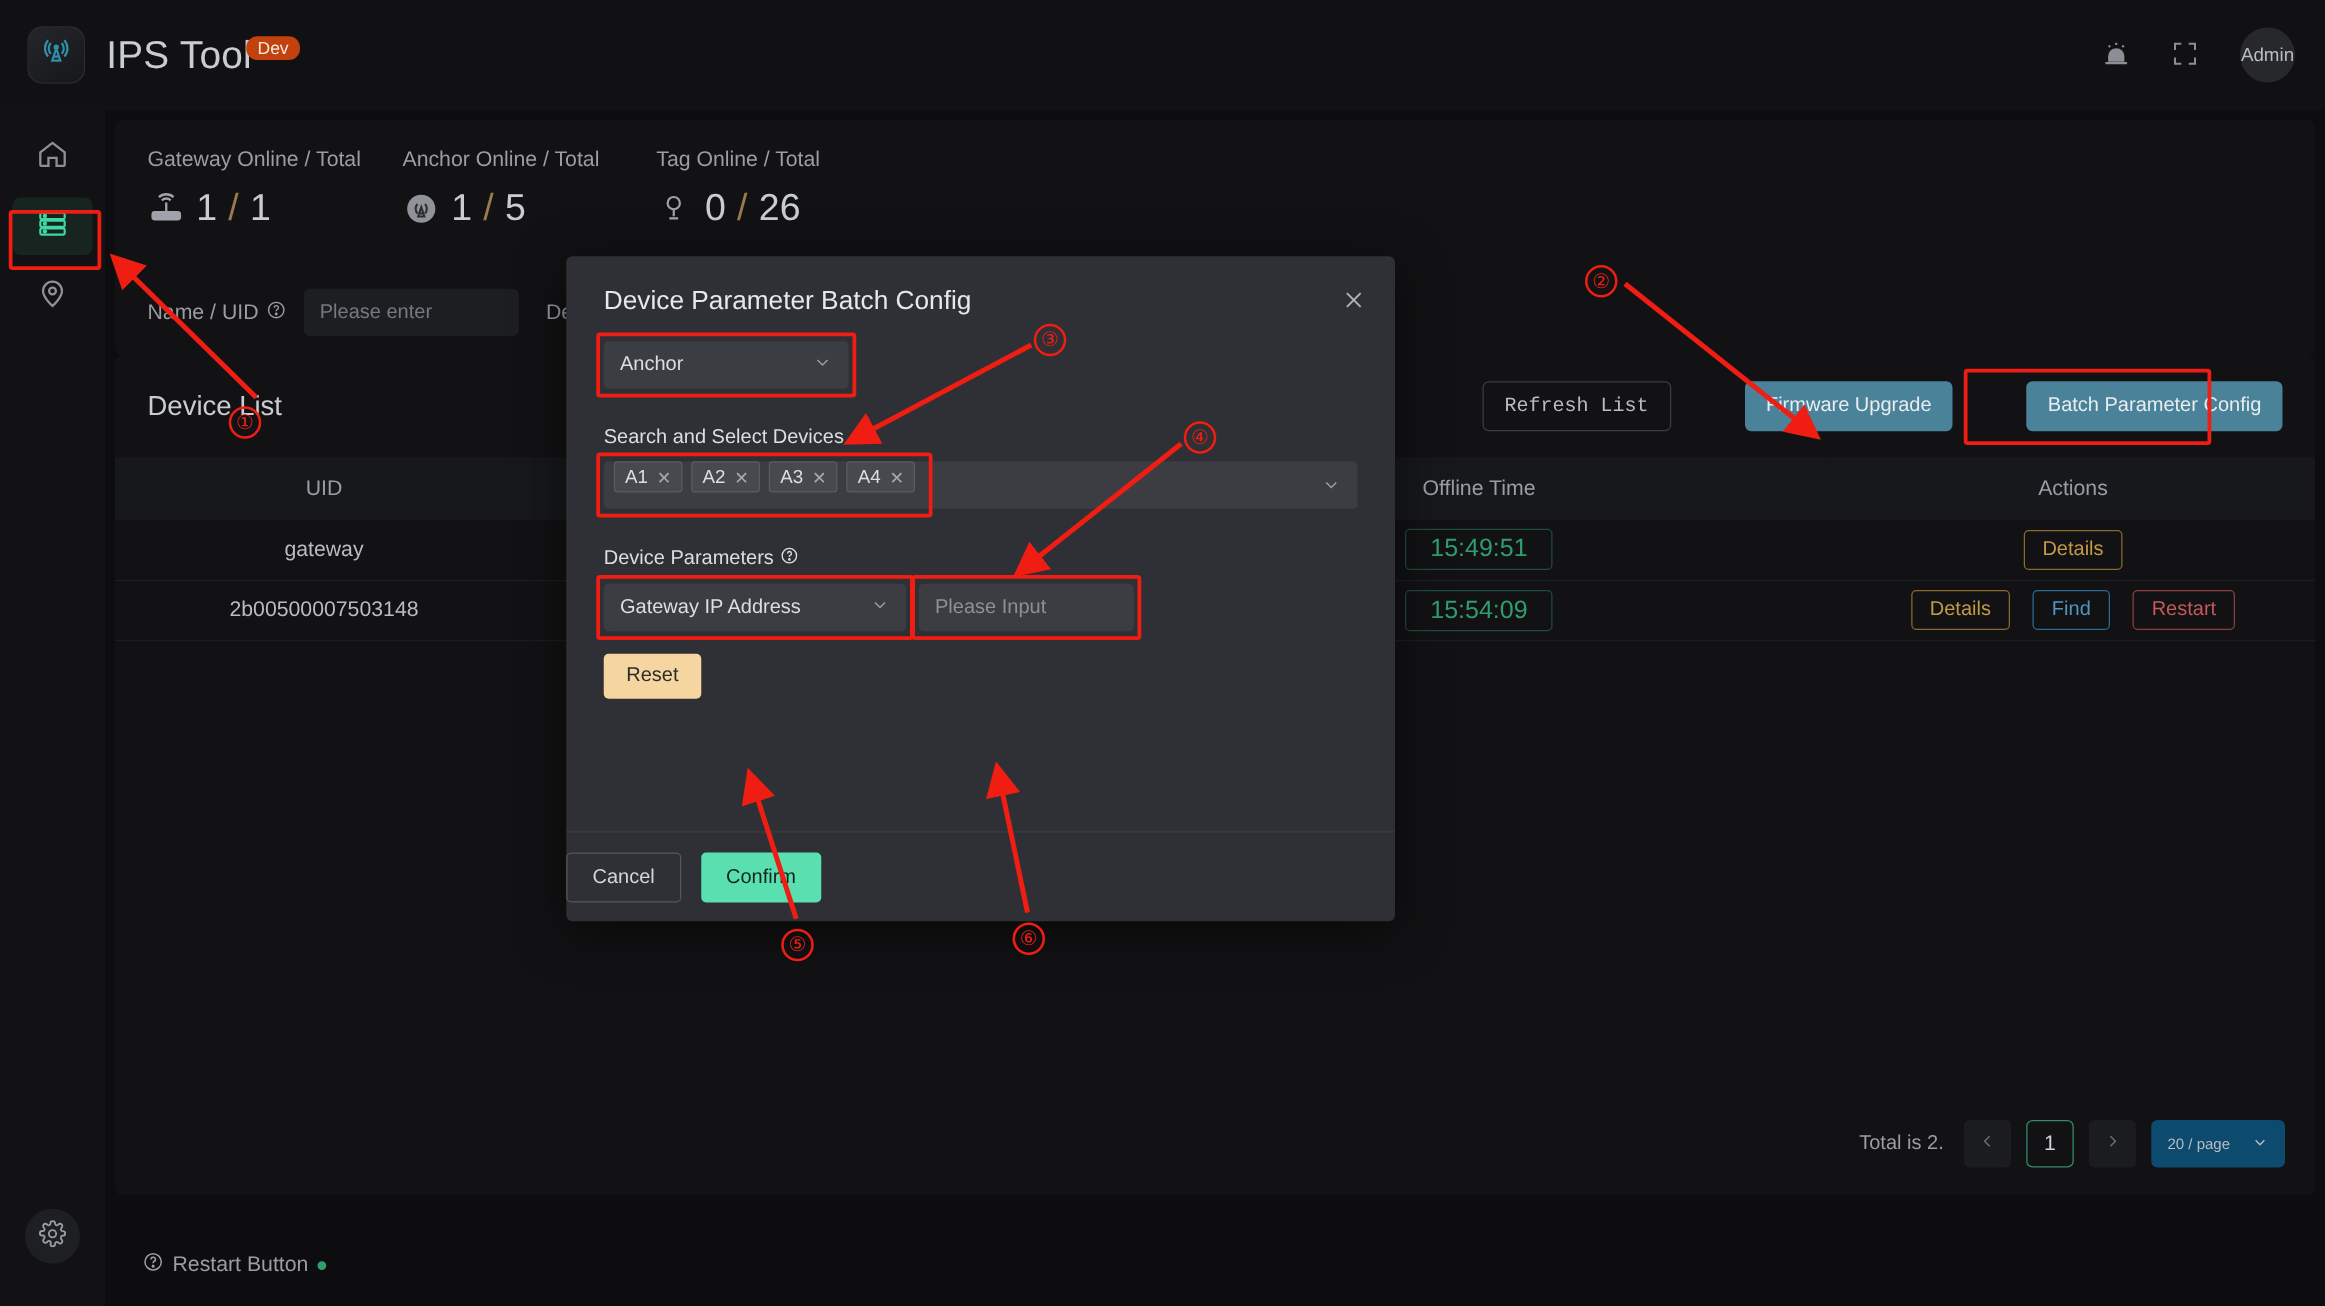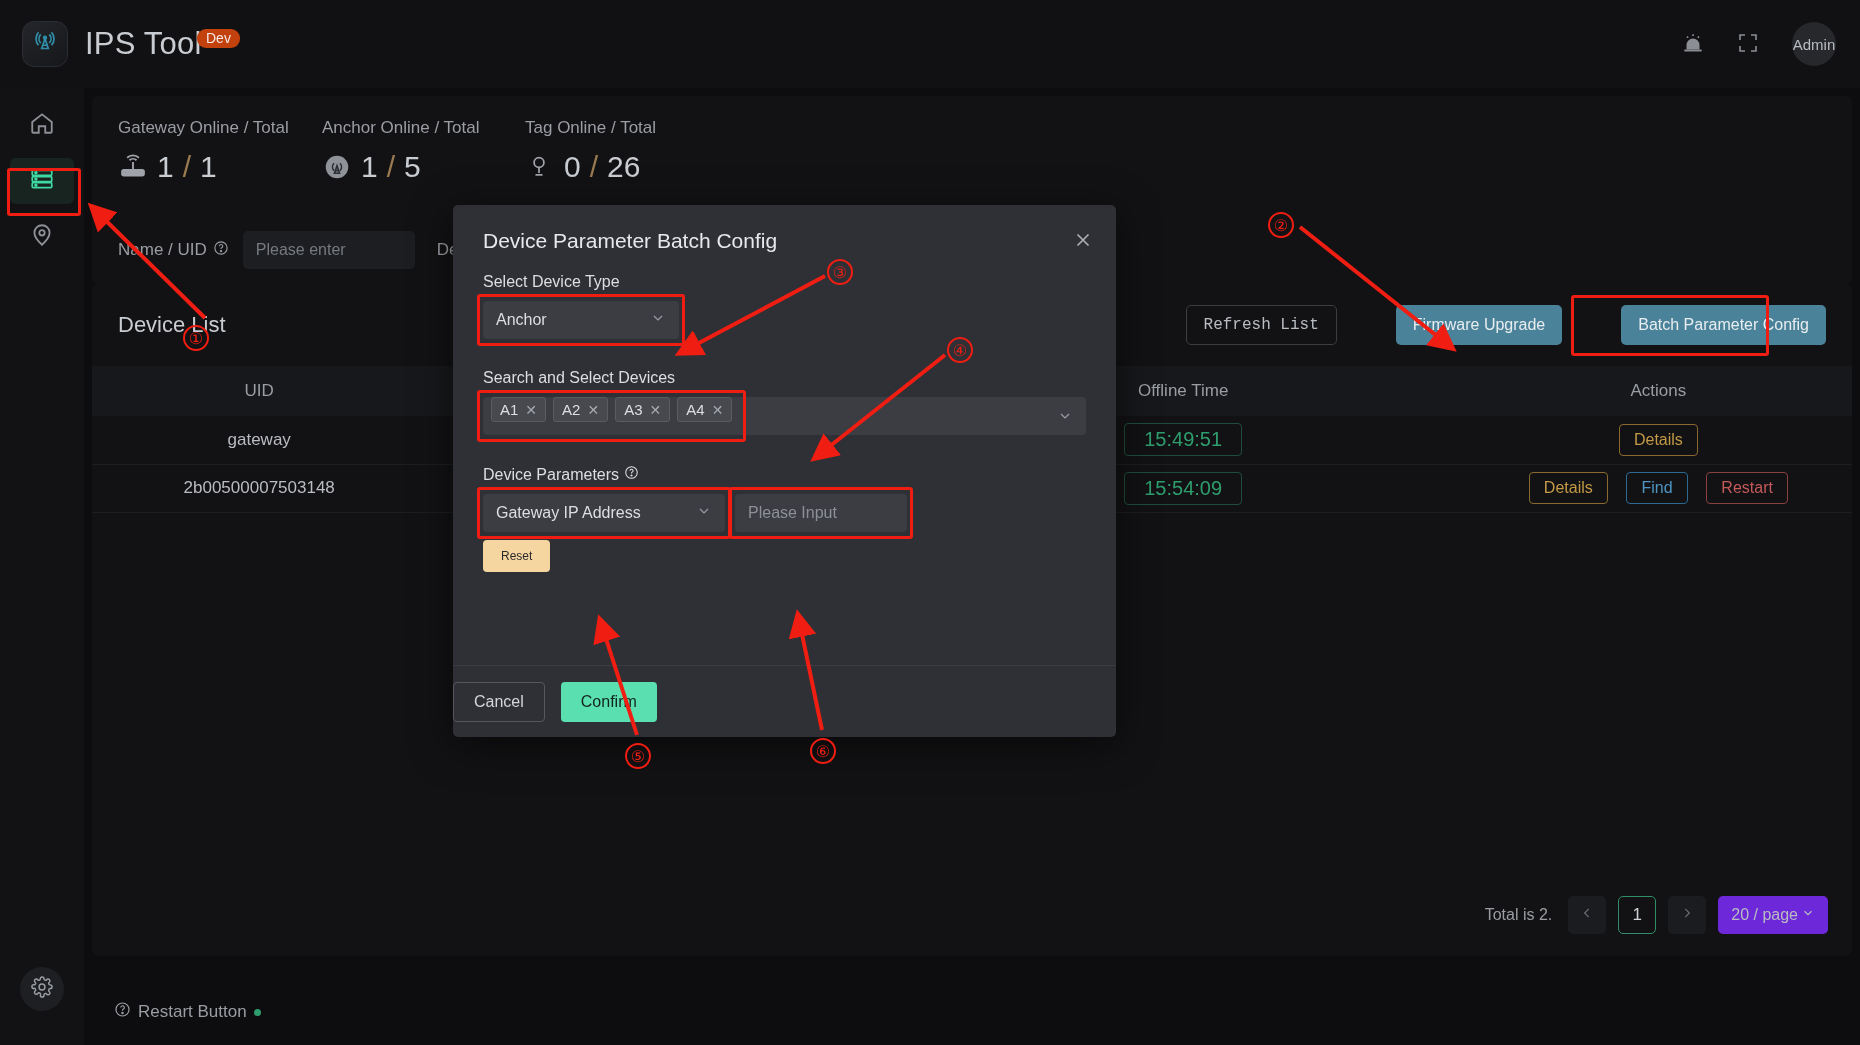--- a/index.html
+++ b/index.html
@@ -151,23 +151,23 @@
     display: flex; align-items: center; gap: 12px;
   }
   #pager-total { font-size: 16px; color: #9a9da3; margin-right: 4px; }
   .pg-box {
     width: 38px; height: 38px; border-radius: 5px; background: #1a1c20;
     color: #6c6f75; display: flex; align-items: center; justify-content: center;
     font-size: 17px; cursor: pointer;
   }
   .pg-box.current { background: transparent; border: 1px solid #2f8f68; color: #cfd2d7; }
   #pg-size {
-    height: 38px; border-radius: 5px; background: #6d28d9; color: #b9bcc2;
-    display: flex; align-items: center; gap: 3px; padding: 0 13px;
-    font-size: 16px; cursor: pointer;
+    height: 38px; border-radius: 5px; background: #0c4a6e; color: #b9bcc2;
+    display: flex; align-items: center; gap: 17px; padding: 0 13px;
+    font-size: 12px; cursor: pointer;
   }
 
   #footnote {
     position: absolute; left: 22px; bottom: 22px;
     display: flex; align-items: center; gap: 7px;
     font-size: 17px; color: #9a9da3;
   }
   #foot-dot { width: 7px; height: 7px; border-radius: 50%; background: #2f9e6e; }
 
   
@@ -205,22 +205,22 @@
   #devices-chev { margin-left: auto; display: flex; align-items: center; padding-right: 13px; color: #9a9da3; }
   #param-row { display: flex; gap: 10px; }
   #param-sel { width: 242px; }
   #param-input {
     width: 172px; height: 38px; background: #3b3d43; border: none; border-radius: 4px;
     color: #dcdee1; font-size: 16px; padding: 0 13px;
     font-family: "Liberation Sans", sans-serif;
   }
   #param-input::placeholder { color: #8d9096; }
   #reset-btn {
-    margin-top: 8px; background: #f5d6a0; border: none; border-radius: 4px;
-    color: #2b2b2b; font-size: 12px; padding: 9px 18px; cursor: pointer;
+    margin-top: 18px; background: #f5d6a0; border: none; border-radius: 4px;
+    color: #2b2b2b; font-size: 16px; padding: 9px 18px; cursor: pointer;
     font-family: "Liberation Sans", sans-serif;
   }
   #modal-foot {
     position: absolute; left: 0; right: 0; bottom: 0; height: 72px;
     border-top: 1px solid #3a3c41;
     display: flex; align-items: center; gap: 16px;
     padding-right: 24px;
   }
   #cancel-btn {
     height: 40px; padding: 0 20px; border-radius: 4px; background: transparent;
@@ -481,21 +481,20 @@
   <div id="modal-head">
     <div id="modal-title">Device Parameter Batch Config</div>
     <span id="modal-close">
       <svg width="22" height="22" viewBox="0 0 24 24" fill="none" stroke="currentColor" stroke-width="1.7">
           <path d="M6 6l12 12M18 6L6 18"></path>
         </svg>
     </span>
   </div>
 
   <div id="modal-body">
-    <div class="fld-label">Select Device Type</div>
     <div class="hl" style="width:196px">
       <div class="sel">
         <span>Anchor</span>
         <span class="chev">
           <svg width="16" height="16" viewBox="0 0 24 24" fill="none" stroke="currentColor" stroke-width="1.8">
               <path d="M6 9l6 6 6-6"></path>
             </svg>
         </span>
       </div>
     </div>

